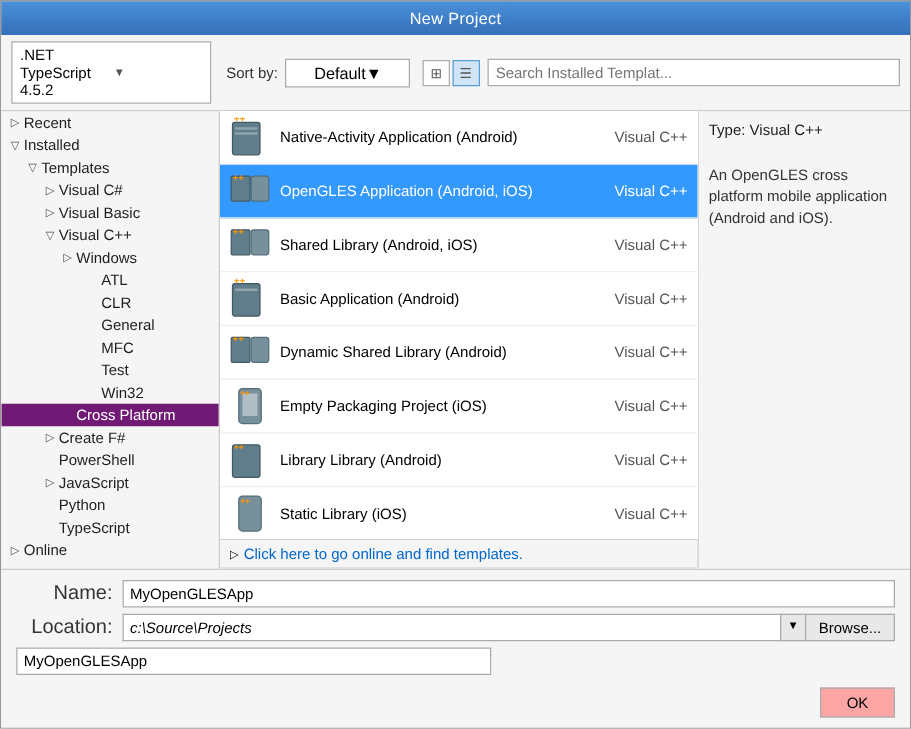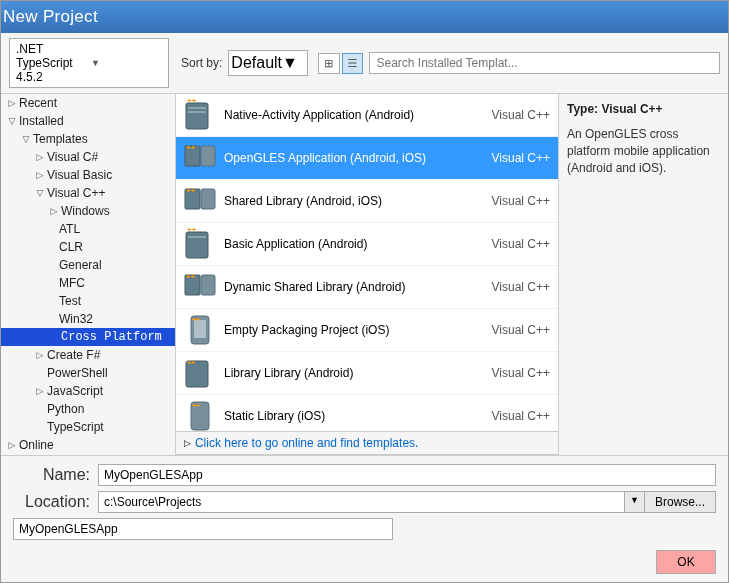--- a/index.html
+++ b/index.html
@@ -18,22 +18,23 @@
       height: 583px;
       background: #f5f5f5;
       border: 1px solid #999;
       display: flex;
       flex-direction: column;
       box-shadow: 2px 2px 8px rgba(0,0,0,0.4);
     }
     .title-bar {
       background: linear-gradient(to bottom, #4a90d9, #3570b8);
       color: white;
+      text-align: center;
       padding: 6px 2px;
-      font-size: 17px;
+      font-size: 13px;
       font-weight: normal;
       letter-spacing: 0.3px;
     }
     .toolbar {
       background: #f5f5f5;
       border-bottom: 1px solid #ccc;
       display: flex;
       align-items: center;
       padding: 5px 8px;
       gap: 6px;
@@ -49,22 +50,22 @@
       min-width: 160px;
     }
     .framework-dropdown span { flex: 1; }
     .framework-dropdown .arrow { margin-left: 4px; font-size: 9px; color: #555; }
     .sort-label { color: #333; margin-left: 6px; }
     .sort-dropdown {
       display: flex;
       align-items: center;
       border: 1px solid #aaa;
       background: white;
-      padding: 3px 2px;
-      font-size: 16px;
+      padding: 3px 22px;
+      font-size: 13px;
       cursor: pointer;
       min-width: 80px;
     }
     .sort-dropdown span { flex: 1; }
     .view-icons {
       display: flex;
       gap: 2px;
       margin-left: 4px;
     }
     .view-icon-btn {
@@ -97,35 +98,35 @@
       overflow-x: hidden;
     }
     .tree-item {
       display: flex;
       align-items: center;
       padding: 2px 0;
       cursor: pointer;
       white-space: nowrap;
       color: #1e1e1e;
     }
-    .tree-item.selected { background: #1d4ed8; color: white; font-family: Liberation Mono, monospace; }
+    .tree-item.selected { background: #701a75; color: white; }
     .tree-item .expander {
       width: 14px;
       text-align: center;
       font-size: 9px;
       color: #555;
       flex-shrink: 0;
     }
     .tree-item.selected .expander { color: white; }
     .tree-item .label { font-size: 12px; }
     .indent-1 { padding-left: 4px; }
     .indent-2 { padding-left: 18px; }
     .indent-3 { padding-left: 32px; }
     .indent-4 { padding-left: 46px; }
-    .indent-5 { padding-left: 44px; }
+    .indent-5 { padding-left: 66px; }
     .center-panel {
       flex: 1;
       overflow-y: auto;
       background: white;
     }
     .template-row {
       display: flex;
       align-items: center;
       padding: 5px 8px;
       border-bottom: 1px solid #f0f0f0;
@@ -155,21 +156,21 @@
     .online-link { color: #0066cc; text-decoration: none; font-size: 12px; }
     .online-section { display: flex; align-items: center; width: 100%; }
     .right-panel {
       width: 170px;
       background: #f5f5f5;
       border-left: 1px solid #ccc;
       padding: 8px;
       font-size: 12px;
       color: #1e1e1e;
     }
-    .right-panel .type-label { font-weight: bold; margin-bottom: 10px; }
+    .right-panel .type-label { font-weight: normal; margin-bottom: 21px; }
     .right-panel .description { color: #333; line-height: 1.4; }
     .bottom-form {
       border-top: 1px solid #ccc;
       background: #f5f5f5;
       padding: 8px 12px;
     }
     .form-row {
       display: flex;
       align-items: center;
       margin-bottom: 5px;
@@ -189,20 +190,21 @@
       font-size: 12px;
       background: white;
     }
     .location-input {
       flex: 1;
       border: 1px solid #aaa;
       border-right: none;
       padding: 3px 5px;
       font-size: 12px;
       background: white;
+      font-style: italic;
     }
     .location-arrow {
       border: 1px solid #aaa;
       background: #e8e8e8;
       padding: 3px 5px;
       font-size: 9px;
       cursor: pointer;
       border-right: none;
     }
     .browse-btn {

